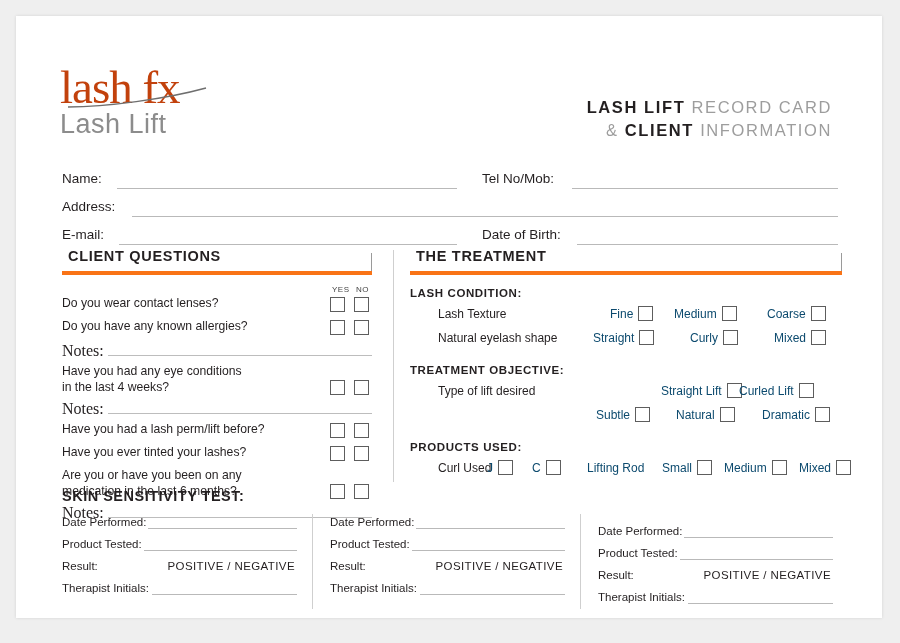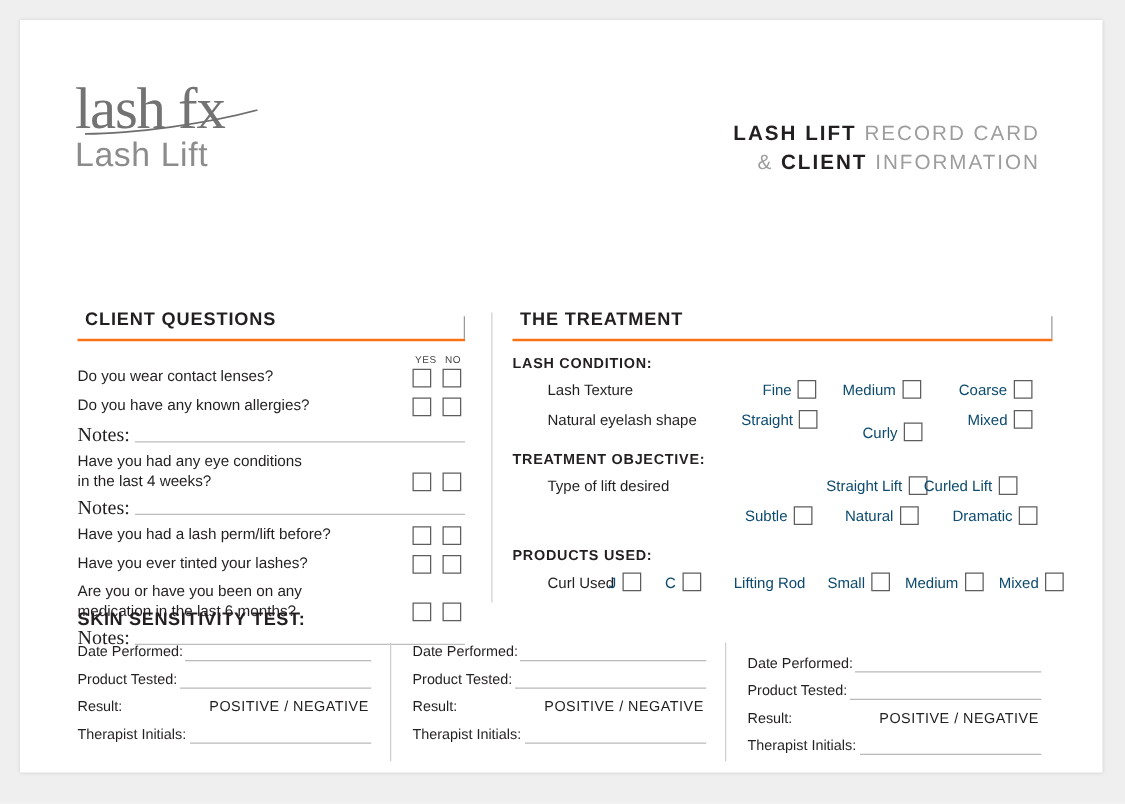--- a/index.html
+++ b/index.html
@@ -16,21 +16,21 @@
     background:#ffffff;
     box-shadow:0 0 3px rgba(0,0,0,.12);
   }
 
   
   .brand{position:absolute;left:44px;top:45px;width:260px;}
   .brand-mark{position:relative;height:52px;}
   .brand-mark .logo-text{
     font-family:"Liberation Serif", serif;
     font-size:47px;font-weight:400;letter-spacing:-1px;
-    color:#737373;line-height:52px;
+    color:#c2410c;line-height:52px;
   }
   .brand-mark .swoosh{
     position:absolute;left:6px;top:26px;width:142px;height:22px;
     pointer-events:none;
   }
   .brand-sub{
     font-size:27px;color:#8c8c8c;letter-spacing:.5px;
     margin-top:-4px;font-weight:400;
   }
   .doc-title{
@@ -52,21 +52,21 @@
   .fld-r{position:absolute;left:420px;top:3px;}
 
   
   .panels{position:absolute;left:46px;top:228px;width:780px;}
   .divider-v{
     position:absolute;left:331px;top:6px;width:0;height:232px;
     border-left:1px solid #cfcfcf;
   }
   .sec-head{
     font-size:14.5px;font-weight:bold;letter-spacing:.7px;
-    padding:4px 0 7px 6px;border-bottom:2px solid #f97316;
+    padding:4px 0 7px 6px;border-bottom:4px solid #f97316;
     position:relative;
   }
   .sec-head .tick{
     position:absolute;right:0;bottom:0;width:0;height:18px;
     border-left:1px solid #9a9a9a;
   }
   .panel-left{position:absolute;left:0;top:0;width:310px;}
   .panel-right{position:absolute;left:348px;top:0;width:432px;}
 
   
@@ -152,20 +152,42 @@
       <span class="b">LASH LIFT</span>
       <span class="g">RECORD CARD</span>
     </div>
     <div>
       <span class="g">&amp;</span>
       <span class="b">CLIENT</span>
       <span class="g">INFORMATION</span>
     </div>
   </div>
 
+  <div class="info">
+
+    <div class="info-row">
+      <span class="lbl fld-l">Name:</span>
+      <span class="rule" style="left:55px;top:20px;width:340px;"></span>
+      <span class="lbl fld-r">Tel No/Mob:</span>
+      <span class="rule" style="left:510px;top:20px;width:266px;"></span>
+    </div>
+
+    <div class="info-row">
+      <span class="lbl fld-l">Address:</span>
+      <span class="rule" style="left:70px;top:20px;width:706px;"></span>
+    </div>
+
+    <div class="info-row">
+      <span class="lbl fld-l">E-mail:</span>
+      <span class="rule" style="left:57px;top:20px;width:338px;"></span>
+      <span class="lbl fld-r">Date of Birth:</span>
+      <span class="rule" style="left:515px;top:20px;width:261px;"></span>
+    </div>
+
+  </div>
 
   <div class="panels">
     <div class="divider-v"></div>
 
     <div class="panel-left">
       <div class="sec-head">
         <span>CLIENT QUESTIONS</span>
         <span class="tick"></span>
       </div>
       <div class="q-area">
@@ -229,21 +251,21 @@
           <div class="grp-title">LASH CONDITION:</div>
           <div class="t-row">
             <span class="t-lbl">Lash Texture</span>
             <span class="opt" style="left: 200px; top: 2px;"><span class="otxt">Fine</span><span class="obox"></span></span>
             <span class="opt" style="left: 264px; top: 2px;"><span class="otxt">Medium</span><span class="obox"></span></span>
             <span class="opt" style="left: 357px; top: 2px;"><span class="otxt">Coarse</span><span class="obox"></span></span>
           </div>
           <div class="t-row">
             <span class="t-lbl">Natural eyelash shape</span>
             <span class="opt" style="left: 183px; top: 2px;"><span class="otxt">Straight</span><span class="obox"></span></span>
-            <span class="opt" style="left: 280px; top: 12px;"><span class="otxt">Curly</span><span class="obox"></span></span>
+            <span class="opt" style="left: 280px; top: 2px;"><span class="otxt">Curly</span><span class="obox"></span></span>
             <span class="opt" style="left: 364px; top: 2px;"><span class="otxt">Mixed</span><span class="obox"></span></span>
           </div>
           <div class="grp-title">TREATMENT OBJECTIVE:</div>
           <div class="t-row">
             <span class="t-lbl">Type of lift desired</span>
             <span class="opt" style="left: 251px; top: 2px;"><span class="otxt">Straight Lift</span><span class="obox"></span></span>
             <span class="opt" style="left: 329px; top: 2px;"><span class="otxt">Curled Lift</span><span class="obox"></span></span>
           </div>
           <div class="t-row">
             <span class="opt" style="left: 186px; top: 2px;"><span class="otxt">Subtle</span><span class="obox"></span></span>

